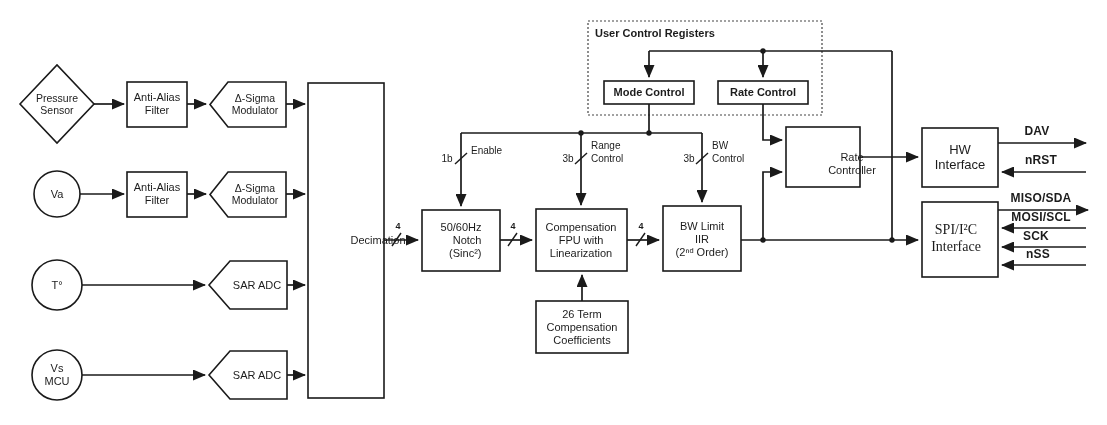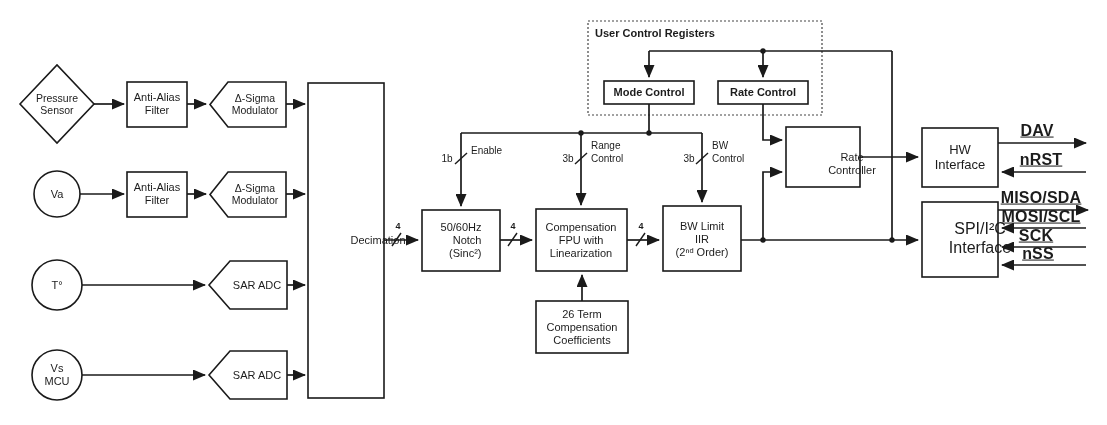--- a/index.html
+++ b/index.html
@@ -8,21 +8,21 @@
     font-family:"Liberation Sans","DejaVu Sans",sans-serif;color:#1c1c1c;
   }
   .stage svg{position:absolute;left:0;top:0;}
   .lbl{
     position:absolute;transform:translate(-50%,-50%);
     text-align:center;white-space:pre-line;font-size:11px;line-height:1.18;color:#1c1c1c;
   }
   .lbl.left{transform:translate(0,-50%);text-align:left;}
   .lbl.small{font-size:10px;line-height:1.25;}
   .lbl.bus{font-size:9px;font-weight:700;}
-  .lbl.pin{font-size:16px;font-weight:700;letter-spacing:.2px;text-decoration:underline;}
+  .lbl.pin{font-size:12px;font-weight:700;letter-spacing:.2px;}
   .lbl.bold{font-weight:700;}
   .lbl.sm2{font-size:10.5px;}
 </style>
 </head>
 <body>
 
 <div class="stage">
 
   <svg width="1107" height="425" viewBox="0 0 1107 425">
     <defs>
@@ -144,21 +144,21 @@
 (2ⁿᵈ Order)</div>
   <div class="lbl" style="left:582px;top:327px;">26 Term
 Compensation
 Coefficients</div>
   <div class="lbl bold" style="left:649px;top:92px;">Mode Control</div>
   <div class="lbl bold" style="left:763px;top:92px;">Rate Control</div>
   <div class="lbl" style="left:823px;top:164px;margin-left:29px;">Rate
 Controller</div>
   <div class="lbl" style="left:960px;top:157px;font-size:13px;">HW
 Interface</div>
-  <div class="lbl" style="left:980px;top:239px;font-size:16px;">SPI/I²C
+  <div class="lbl" style="left:956px;top:239px;font-size:14px;font-family:Liberation Serif, serif;">SPI/I²C
 Interface</div>
   <div class="lbl bold left" style="left:595px;top:33px;">User Control Registers</div>
 
   <div class="lbl bus" style="left:398px;top:226px;">4</div>
   <div class="lbl bus" style="left:513px;top:226px;">4</div>
   <div class="lbl bus" style="left:641px;top:226px;">4</div>
   <div class="lbl small" style="left:447px;top:159px;">1b</div>
   <div class="lbl small" style="left:568px;top:159px;">3b</div>
   <div class="lbl small" style="left:689px;top:159px;">3b</div>
 

